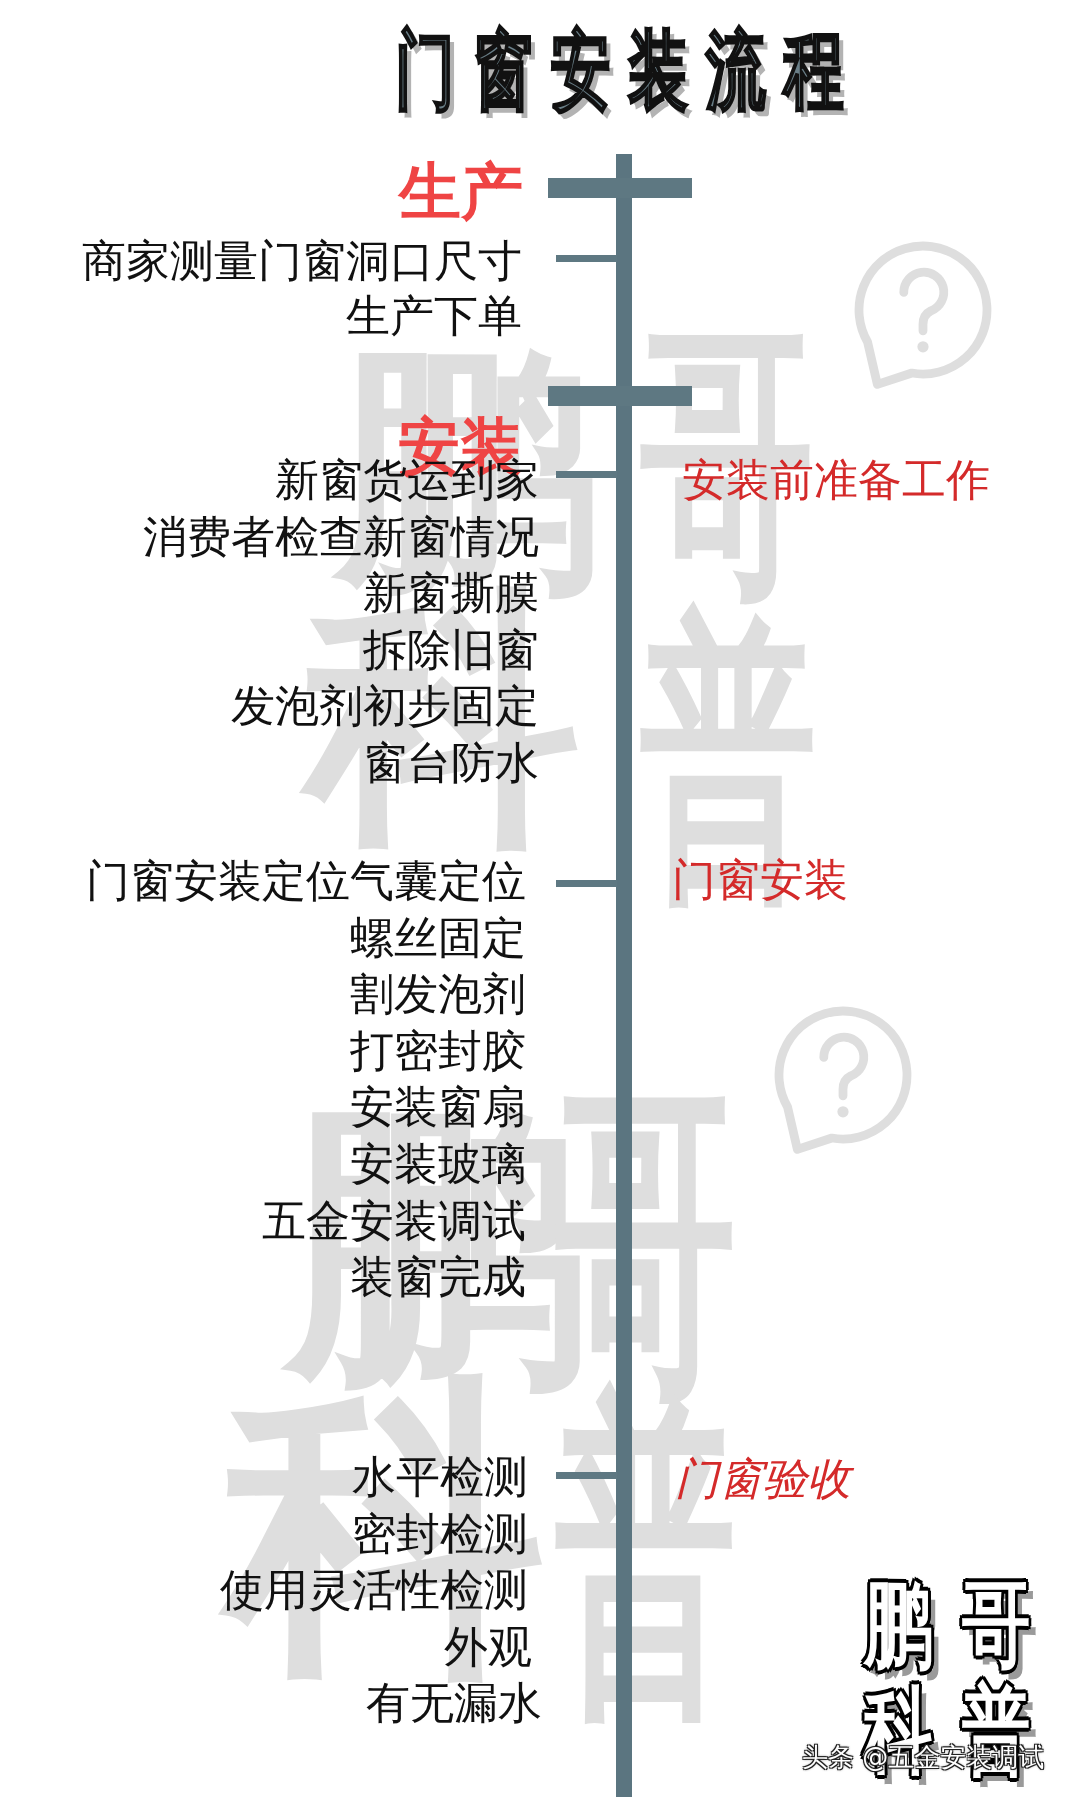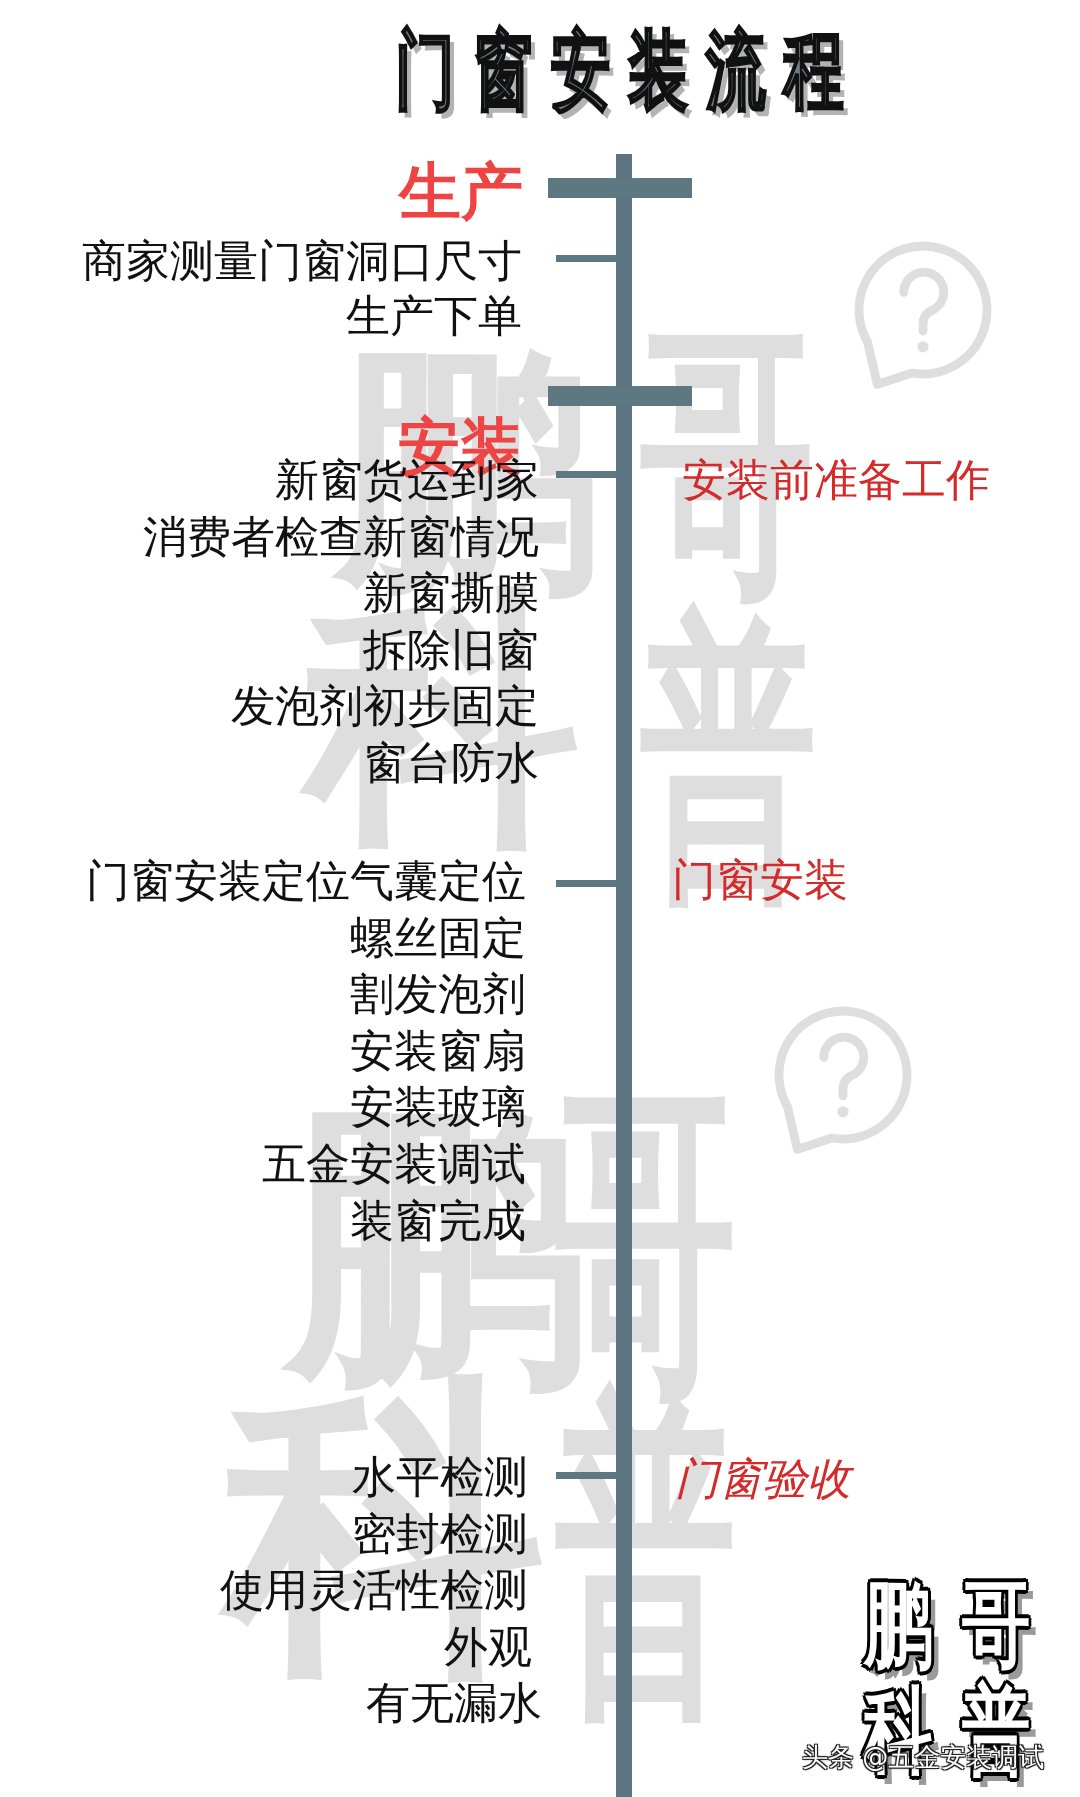--- a/index.html
+++ b/index.html
@@ -116,20 +116,21 @@
     </div>
   </div>
 
   <div>
     <div class="tick" style="top:880px;"></div>
     <div class="stage" style="left:672px;top:852px;">门窗安装</div>
     <div class="items" style="right:554px;top:853px;">
       <div class="item">门窗安装定位气囊定位</div>
       <div class="item">螺丝固定</div>
       <div class="item">割发泡剂</div>
+      <div class="item">打密封胶</div>
       <div class="item">安装窗扇</div>
       <div class="item">安装玻璃</div>
       <div class="item">五金安装调试</div>
       <div class="item">装窗完成</div>
     </div>
   </div>
 
   <div>
     <div class="tick" style="top:1472px;"></div>
     <div class="stage" style="left:675px;top:1451px;font-style:italic;">门窗验收</div>

